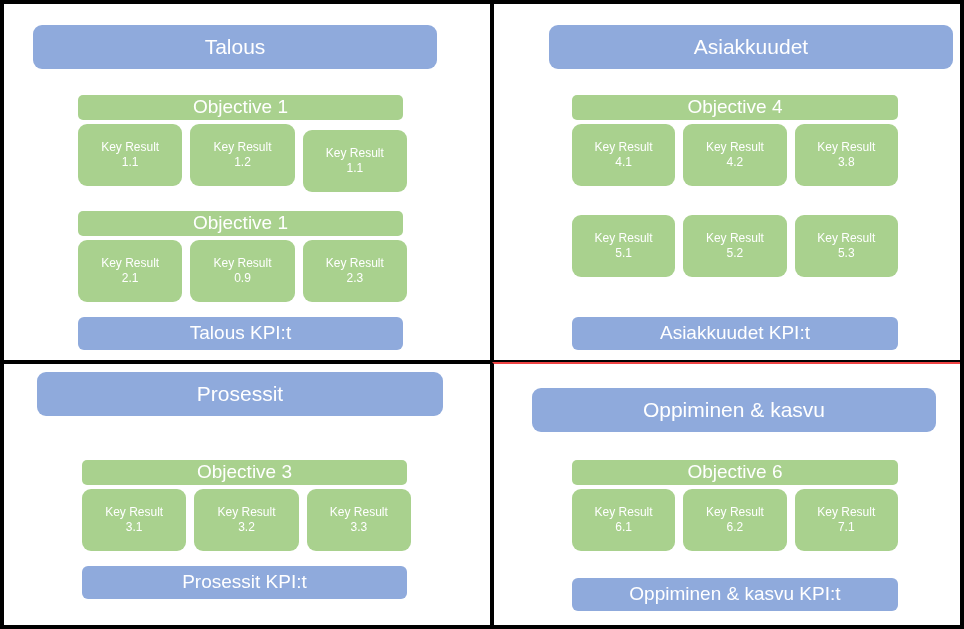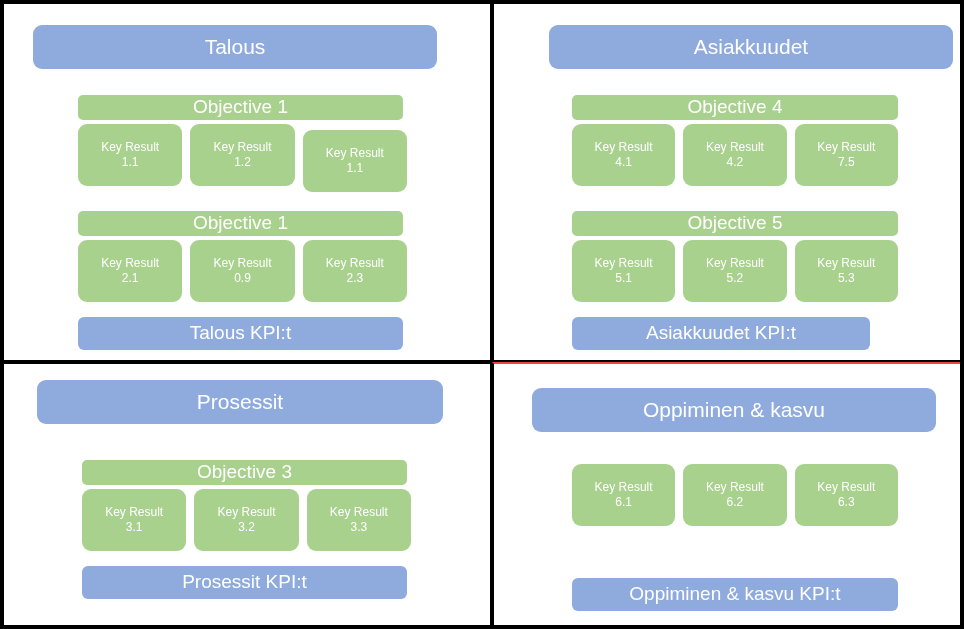--- a/index.html
+++ b/index.html
@@ -106,24 +106,24 @@
   
   .q-tl .perspective-header { position:absolute; left:29px;  top:21px;  width:404px; height:44px; }
   .q-tl .obj-block-1        { position:absolute; left:74px;  top:91px;  width:325px; }
   .q-tl .obj-block-2        { position:absolute; left:74px;  top:207px; width:325px; }
   .q-tl .kpi-bar            { position:absolute; left:74px;  top:313px; width:325px; }
 
   
   .q-tr .perspective-header { position:absolute; left:55px;  top:21px;  width:404px; height:44px; }
   .q-tr .obj-block-1        { position:absolute; left:78px;  top:91px;  width:326px; }
   .q-tr .obj-block-2        { position:absolute; left:78px;  top:207px; width:326px; }
-  .q-tr .kpi-bar            { position:absolute; left:78px;  top:313px; width:298px; }
-
-  
-  .q-bl .perspective-header { position:absolute; left:33px;  top:16px;  width:406px; height:44px; }
+  .q-tr .kpi-bar            { position:absolute; left:78px;  top:313px; width:326px; }
+
+  
+  .q-bl .perspective-header { position:absolute; left:33px;  top:8px;  width:406px; height:44px; }
   .q-bl .obj-block-1        { position:absolute; left:78px;  top:96px;  width:325px; }
   .q-bl .kpi-bar            { position:absolute; left:78px;  top:202px; width:325px; }
 
   
   .q-br .perspective-header { position:absolute; left:38px;  top:24px;  width:404px; height:44px; }
   .q-br .obj-block-1        { position:absolute; left:78px;  top:96px;  width:326px; }
   .q-br .kpi-bar            { position:absolute; left:78px;  top:202px; width:326px;margin-top:12px; }
 
   
   .obj-block .kr-row {
@@ -199,27 +199,26 @@
         <div class="kr-card">
           <span class="kr-line1">Key Result</span>
           <span class="kr-line2">4.1</span>
         </div>
         <div class="kr-card">
           <span class="kr-line1">Key Result</span>
           <span class="kr-line2">4.2</span>
         </div>
         <div class="kr-card">
           <span class="kr-line1">Key Result</span>
-          <span class="kr-line2">7.5</span>
+          <span class="kr-line2">3.8</span>
         </div>
       </div>
     </div>
 
     <div class="obj-block obj-block-2">
-      <div class="objective-bar">Objective 5</div>
       <div class="kr-row">
         <div class="kr-card">
           <span class="kr-line1">Key Result</span>
           <span class="kr-line2">5.1</span>
         </div>
         <div class="kr-card">
           <span class="kr-line1">Key Result</span>
           <span class="kr-line2">5.2</span>
         </div>
         <div class="kr-card">
@@ -255,32 +254,33 @@
     </div>
 
     <div class="kpi-bar">Prosessit KPI:t</div>
   </div>
 
   <div class="quadrant q-br">
 
     <div class="perspective-header">Oppiminen &amp; kasvu</div>
 
     <div class="obj-block obj-block-1">
+      <div class="objective-bar">Objective 6</div>
       <div class="kr-row">
         <div class="kr-card">
           <span class="kr-line1">Key Result</span>
           <span class="kr-line2">6.1</span>
         </div>
         <div class="kr-card">
           <span class="kr-line1">Key Result</span>
           <span class="kr-line2">6.2</span>
         </div>
         <div class="kr-card">
           <span class="kr-line1">Key Result</span>
-          <span class="kr-line2">6.3</span>
+          <span class="kr-line2">7.1</span>
         </div>
       </div>
     </div>
 
     <div class="kpi-bar">Oppiminen &amp; kasvu KPI:t</div>
   </div>
 
 </div>
 
 </body></html>

